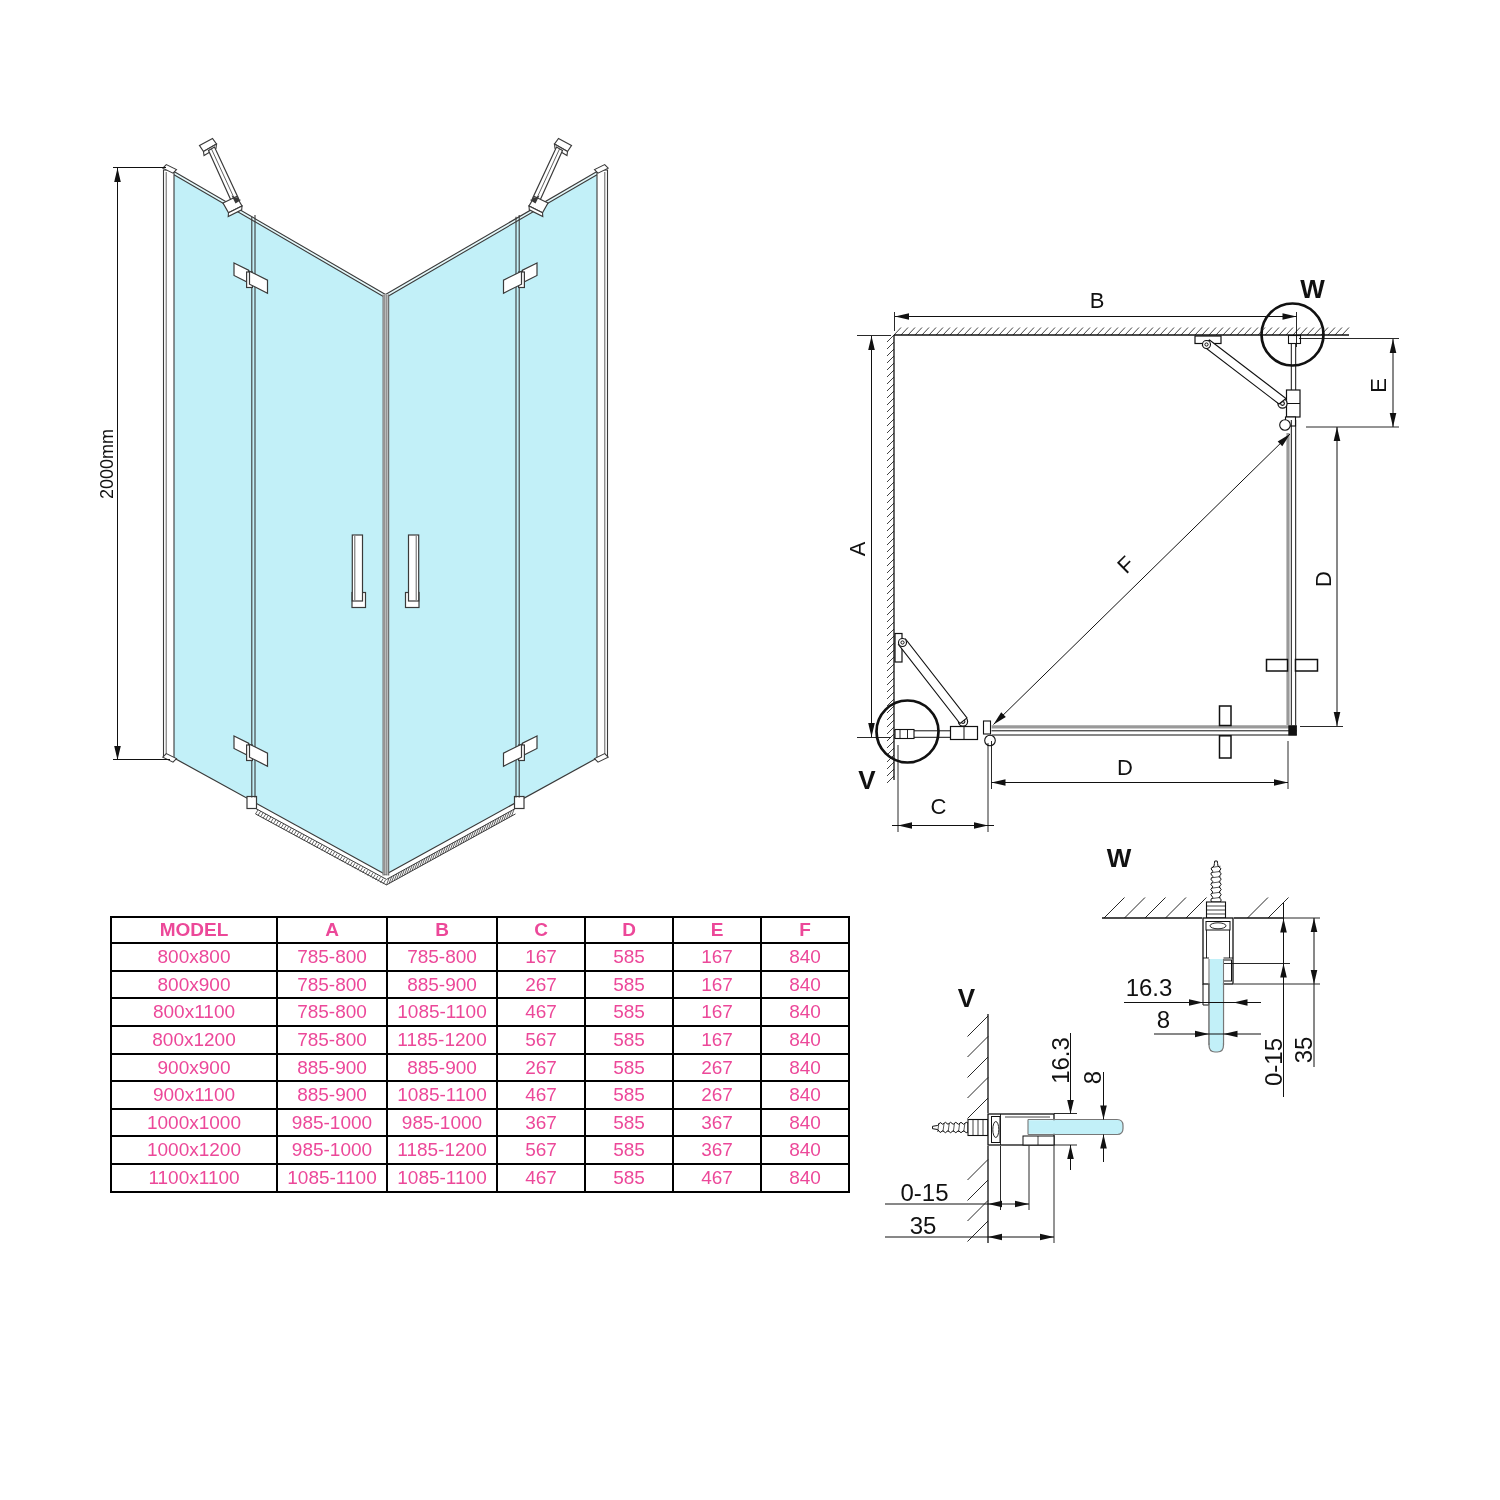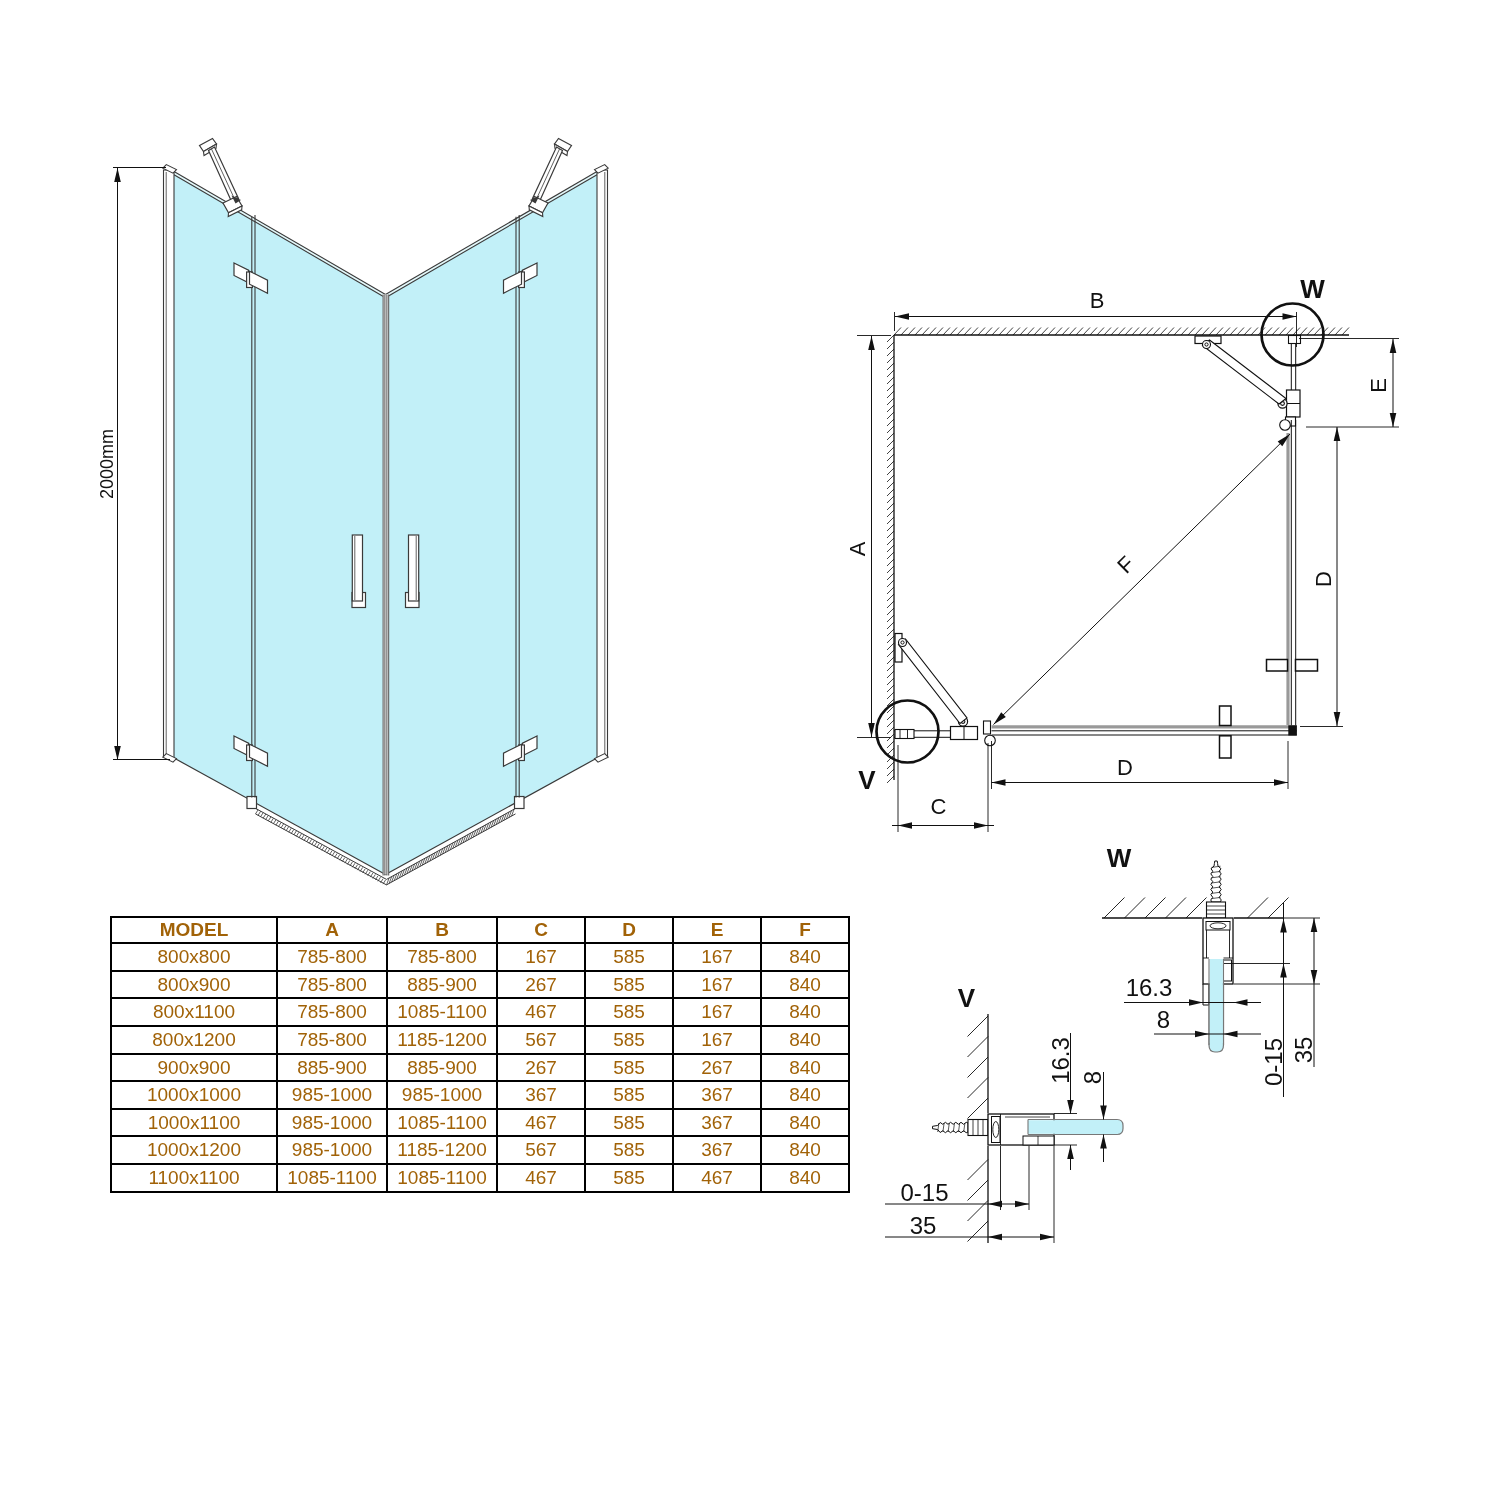--- a/index.html
+++ b/index.html
@@ -1,18 +1,18 @@
 <!DOCTYPE html>
 <html><head><meta charset="utf-8">
 <style>
 html,body{margin:0;padding:0;background:#fff;width:1500px;height:1500px;overflow:hidden;}
 #c{position:relative;width:1500px;height:1500px;font-family:"Liberation Sans",sans-serif;}
 svg{position:absolute;left:0;top:0;}
 .spec{position:absolute;left:110px;top:916px;border-collapse:collapse;table-layout:fixed;
- font-family:"Liberation Sans",sans-serif;font-size:19px;color:#a16207;}
+ font-family:"Liberation Sans",sans-serif;font-size:19px;color:#ec4899;}
 .spec td{border:2px solid #000;text-align:center;padding:0;height:25.6px;line-height:25.6px;white-space:nowrap;}
 .spec tr.hd td{font-weight:bold;height:24.3px;line-height:24.3px;}
 </style></head>
 <body>
 <div id="c">
 <svg width="1500" height="1500" viewBox="0 0 1500 1500">
 <rect x="0" y="0" width="1500" height="1500" fill="#fff"></rect>
 <polygon points="174.0,174.7 385.5,297.7 385.5,874.5 174.0,758.0" fill="#c2f0f8" stroke="none" stroke-width="0"></polygon>
       <polygon points="597.0,174.7 385.5,297.7 385.5,874.5 597.0,758.0" fill="#c2f0f8" stroke="none" stroke-width="0"></polygon>
       <polygon points="174.0,171.5 385.5,294.5 385.5,297.7 174.0,174.7" fill="#e4f9fb" stroke="none" stroke-width="0"></polygon>
@@ -572,38 +572,38 @@
         <tr>
           <td>900x900</td>
           <td>885-900</td>
           <td>885-900</td>
           <td>267</td>
           <td>585</td>
           <td>267</td>
           <td>840</td>
         </tr>
         <tr>
+          <td>900x1100</td>
+          <td>885-900</td>
+          <td>1085-1100</td>
+          <td>467</td>
+          <td>585</td>
+          <td>267</td>
+          <td>840</td>
+        </tr>
+        <tr>
           <td>1000x1000</td>
           <td>985-1000</td>
           <td>985-1000</td>
           <td>367</td>
           <td>585</td>
           <td>367</td>
           <td>840</td>
         </tr>
         <tr>
-          <td>1000x1100</td>
-          <td>985-1000</td>
-          <td>1085-1100</td>
-          <td>467</td>
-          <td>585</td>
-          <td>367</td>
-          <td>840</td>
-        </tr>
-        <tr>
           <td>1000x1200</td>
           <td>985-1000</td>
           <td>1185-1200</td>
           <td>567</td>
           <td>585</td>
           <td>367</td>
           <td>840</td>
         </tr>
         <tr>
           <td>1100x1100</td>

